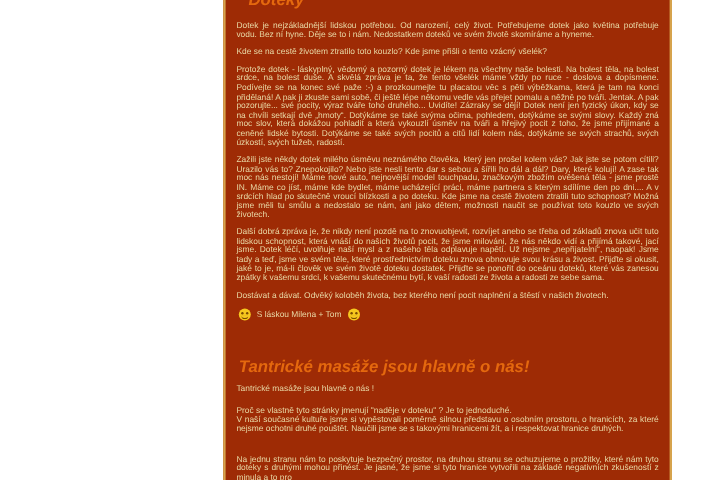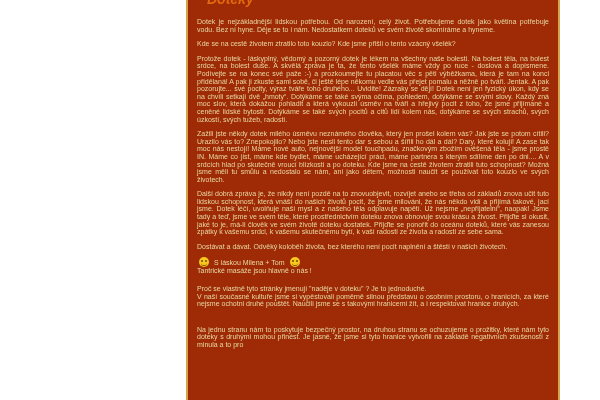--- a/index.html
+++ b/index.html
@@ -120,20 +120,21 @@
       <p class="body">Dostávat a dávat. Odvěký koloběh života, bez kterého není pocit naplnění a štěstí v našich životech.</p>
 
       <div class="signature">
         <span class="smiley"></span>
         <span>S láskou Milena + Tom</span>
         <span class="smiley"></span>
       </div>
     </article>
 
     <article>
+      <h2 class="post-title">Tantrické masáže jsou hlavně o nás!</h2>
       <p class="sub-line">Tantrické masáže jsou hlavně o nás !</p>
       <p class="body">Proč se vlastně tyto stránky jmenují "naděje v doteku" ? Je to jednoduché.
 V naší současné kultuře jsme si vypěstovali poměrně silnou představu o osobním prostoru, o hranicích, za které nejsme ochotni druhé pouštět. Naučili jsme se s takovými hranicemi žít, a i respektovat hranice druhých.</p>
       <div class="spacer-18"></div>
       <p class="body">Na jednu stranu nám to poskytuje bezpečný prostor, na druhou stranu se ochuzujeme o prožitky, které nám tyto doteky s druhými mohou přinést. Je jasné, že jsme si tyto hranice vytvořili na základě negativních zkušeností z minula a to pro</p>
     </article>
 
   </div>
 </div>
 

